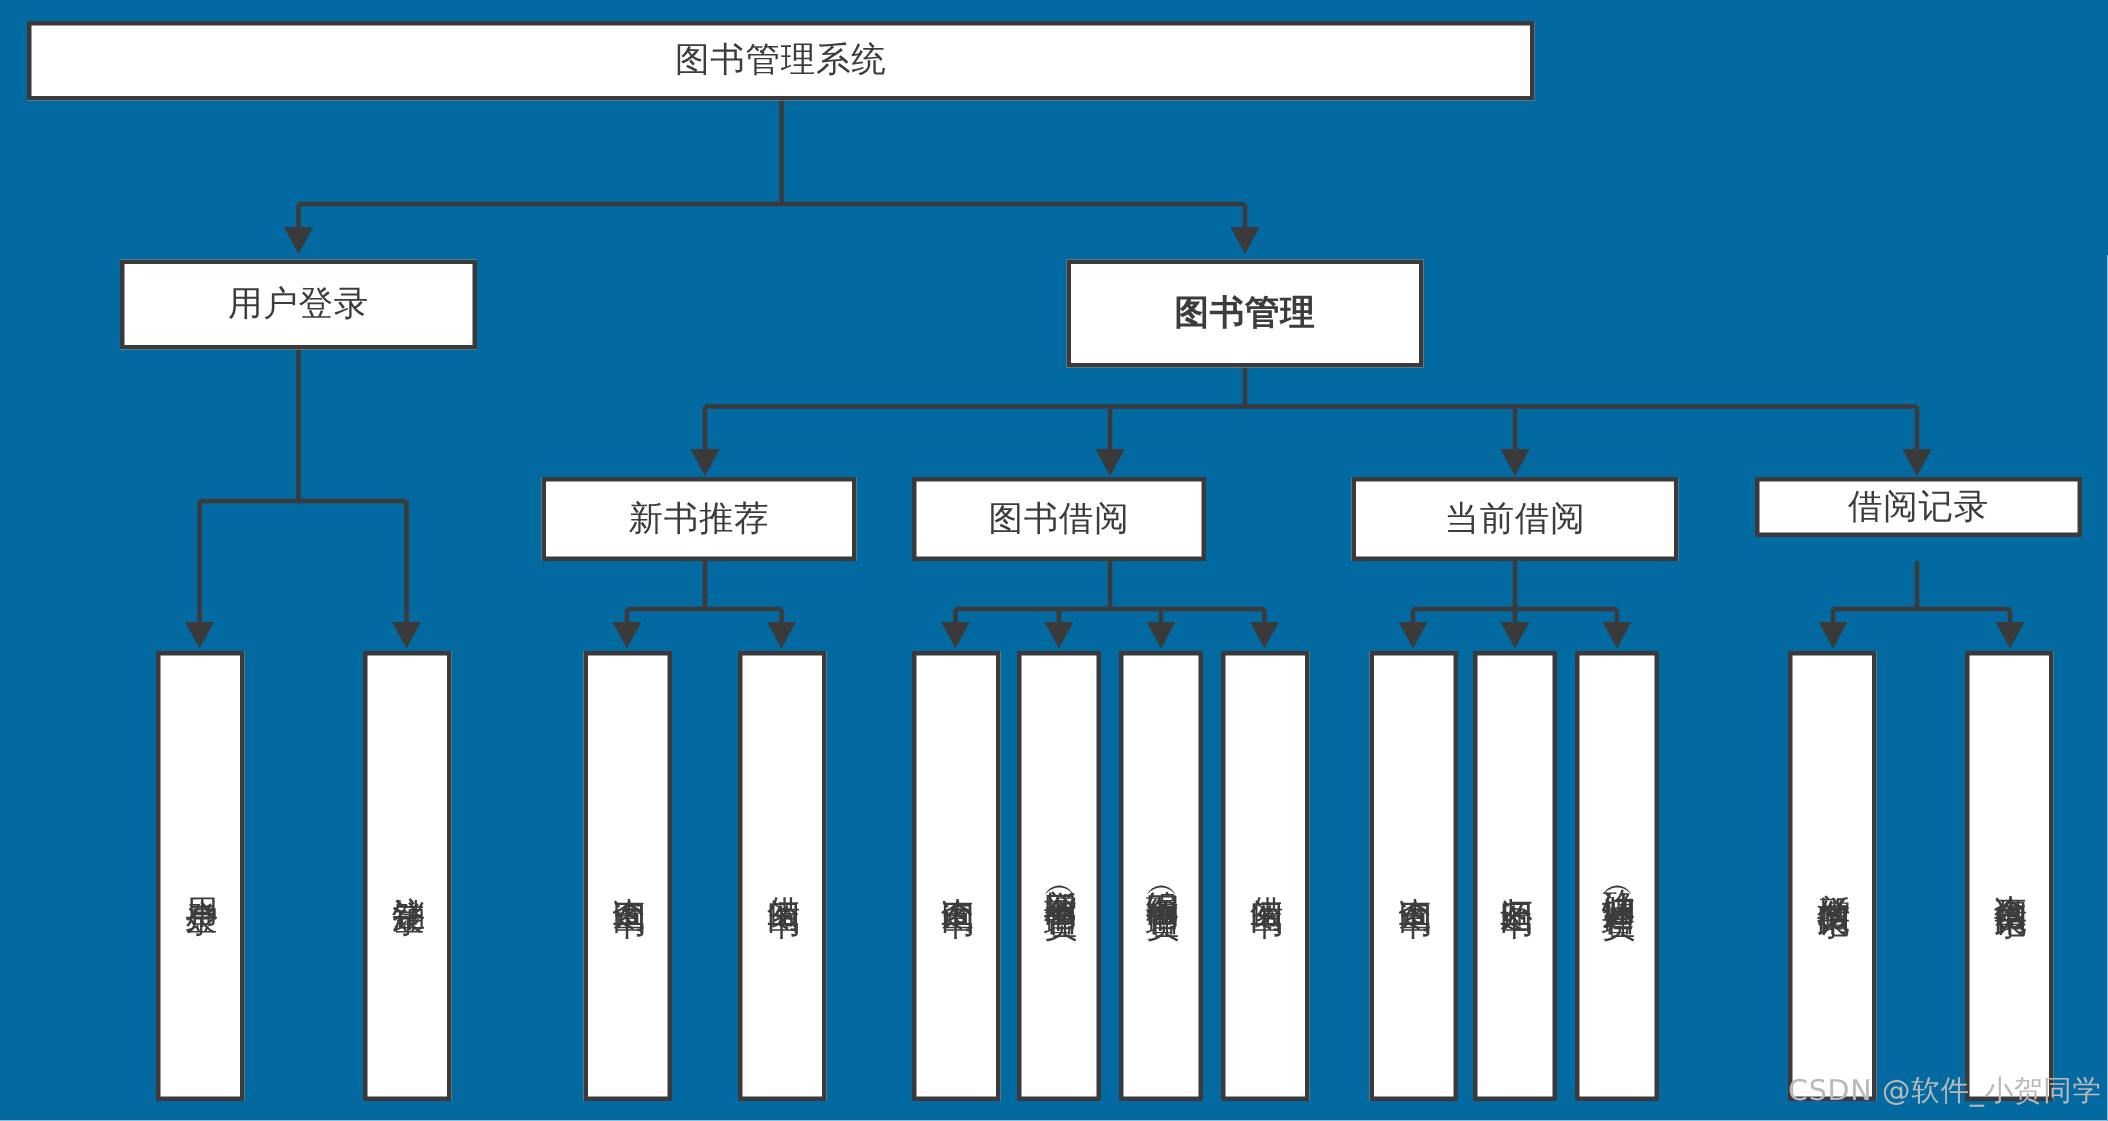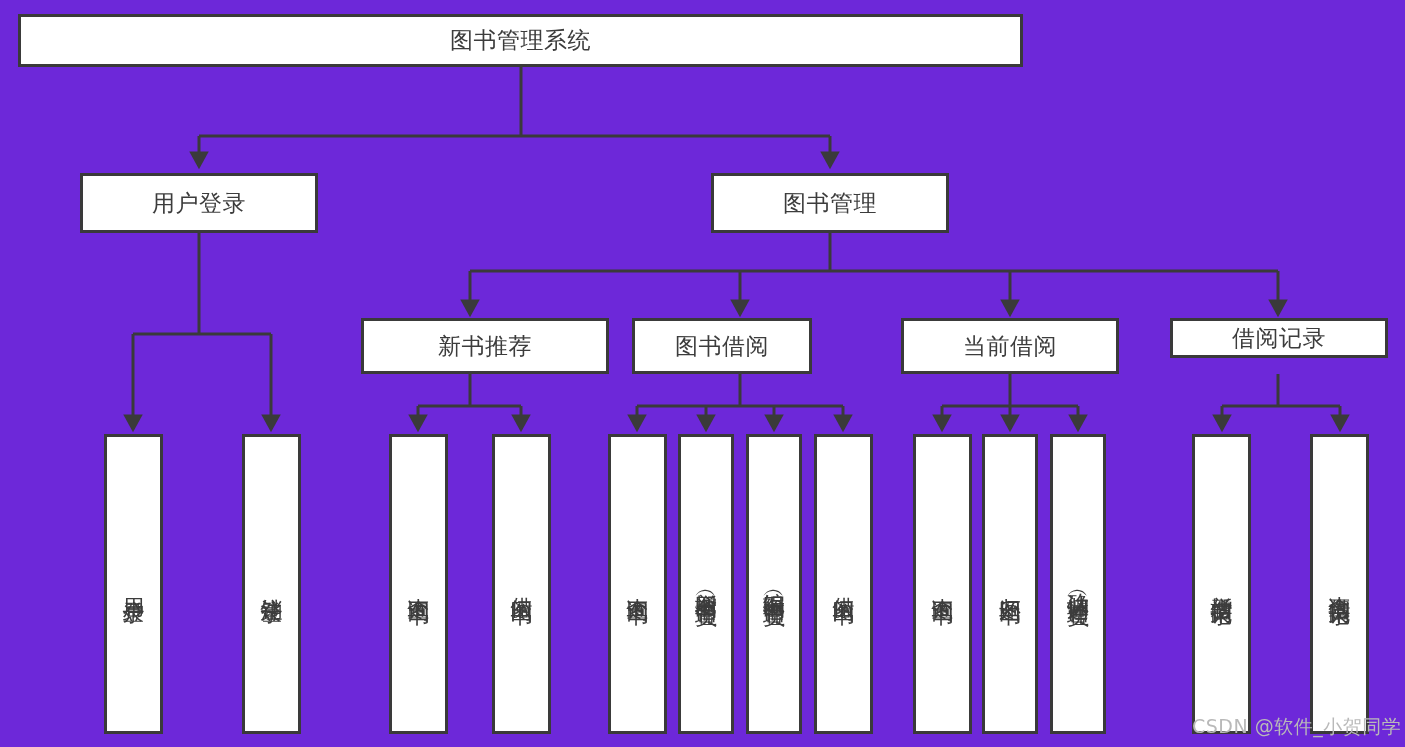--- a/index.html
+++ b/index.html
@@ -8,21 +8,21 @@
     padding: 0;
     background: #ffffff;
   }
   body {
     font-family: "DejaVu Sans", "Liberation Sans", sans-serif;
   }
   #canvas {
     position: relative;
     width: 1405px;
     height: 747px;
-    background: #6d28d9;
+    background: #0369a1;
     overflow: hidden;
   }
   #edges {
     position: absolute;
     left: 0;
     top: 0;
     width: 1405px;
     height: 747px;
     pointer-events: none;
   }
@@ -129,29 +129,29 @@
   </svg>
 
   <div class="node root" style="left:18px; top:14px; width:1005px; height:53px;">
     <span class="node-label">图书管理系统</span>
   </div>
 
   <div class="node" style="left:80px; top:173px; width:238px; height:60px;">
     <span class="node-label">用户登录</span>
   </div>
 
-  <div class="node" style="left:711px; top:173px; width:238px; height:60px;">
+  <div class="node" style="left:711px; top:173px; width:238px; height:72px;font-weight:bold;">
     <span class="node-label">图书管理</span>
   </div>
 
-  <div class="node" style="left:361px; top:318px; width:248px; height:56px;">
+  <div class="node" style="left:361px; top:318px; width:210px; height:56px;">
     <span class="node-label">新书推荐</span>
   </div>
 
-  <div class="node" style="left:632px; top:318px; width:180px; height:56px;justify-content:center;">
+  <div class="node" style="left:608px; top:318px; width:196px; height:56px;justify-content:center;">
     <span class="node-label">图书借阅</span>
   </div>
 
   <div class="node" style="left:901px; top:318px; width:218px; height:56px;text-align:center;">
     <span class="node-label">当前借阅</span>
   </div>
 
   <div class="node" style="left:1170px; top:318px; width:218px; height:40px;">
     <span class="node-label">借阅记录</span>
   </div>

